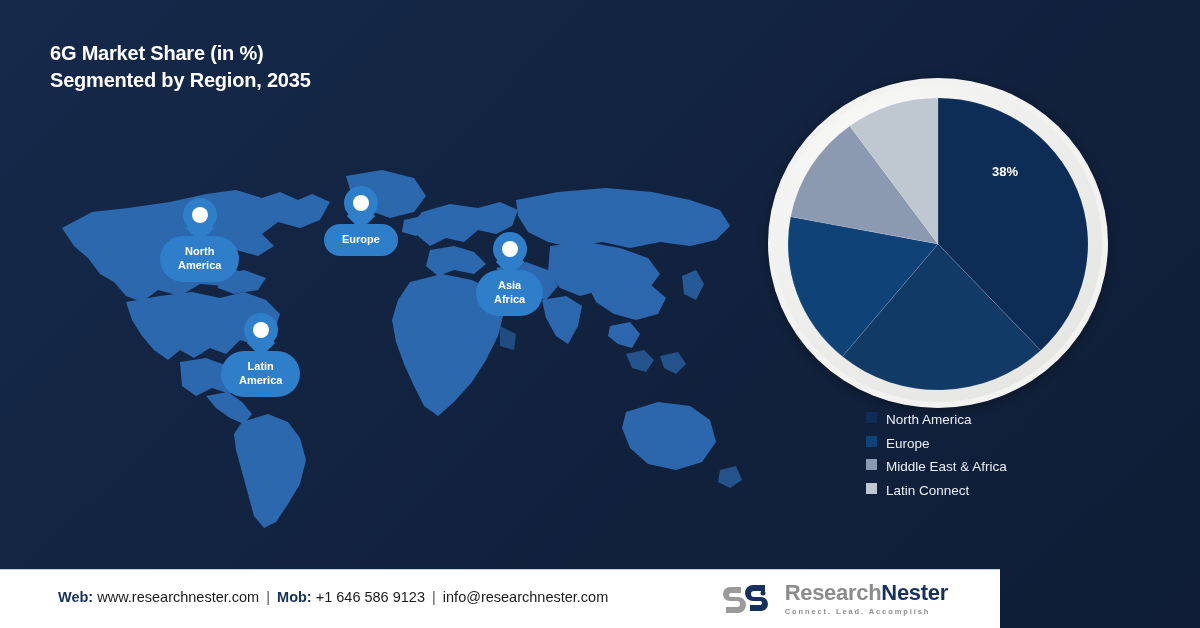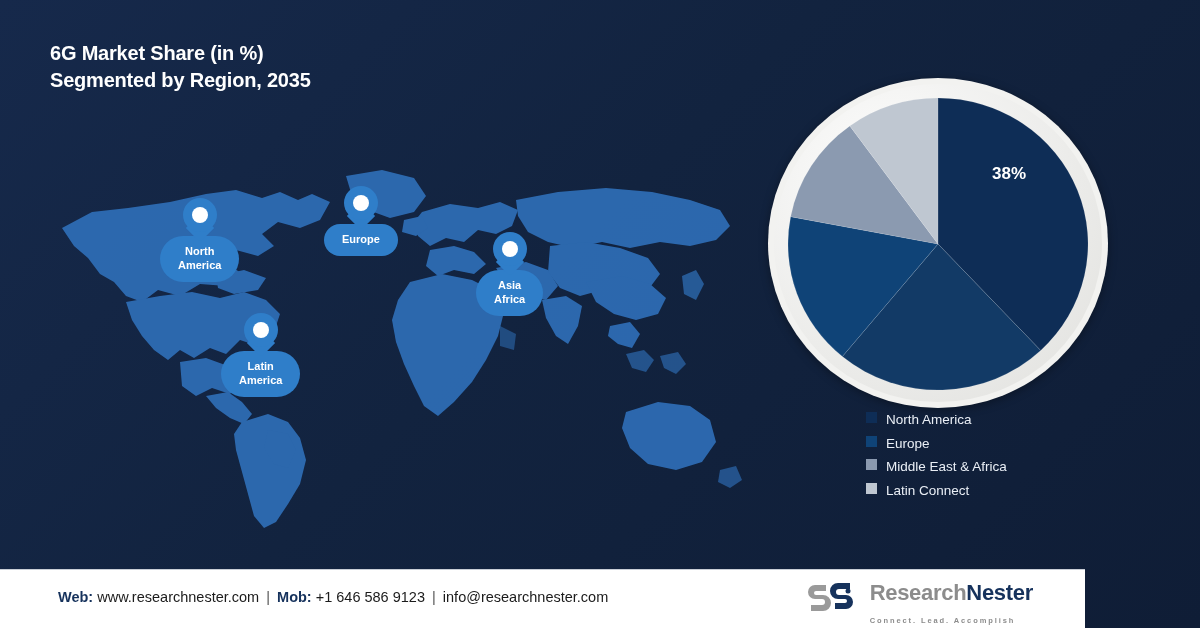--- a/index.html
+++ b/index.html
@@ -54,51 +54,51 @@
     background:#f2f2f0;
     box-shadow:0 2px 10px rgba(0,0,0,.35);
   }
   .pie-ring:after{
     content:"";position:absolute;left:6px;top:6px;right:6px;bottom:6px;
     border-radius:50%;
     background:radial-gradient(circle at 35% 30%,rgba(255,255,255,.9),rgba(208,208,204,.55));
   }
   .pie-svg{position:absolute;left:28px;top:26px;width:300px;height:292px;z-index:3;}
   .pie-label{
-    position:absolute;z-index:4;color:#ffffff;font-size:17px;font-weight:bold;
+    position:absolute;z-index:4;color:#ffffff;font-size:13px;font-weight:bold;
     left:992px;top:164px;text-align:right;
   }
 
   
   .legend{position:absolute;left:866px;top:412px;}
   .leg-row{display:flex;height:23.5px;}
   .leg-sw{width:11px;height:11px;margin-right:9px;flex:0 0 auto;}
   .leg-tx{color:#e9eef5;font-size:13.5px;white-space:nowrap;}
 
   
   .footer{
-    position:absolute;left:0;bottom:0;width:1085px;height:58px;
+    position:absolute;left:0;bottom:0;width:1000px;height:58px;
     background:#ffffff;border-top:1px solid #c9ced6;
   }
   .foot-txt{
     position:absolute;left:58px;top:19px;
     font-size:14.5px;color:#1b1b1b;white-space:nowrap;
   }
   .foot-txt b{color:#16325c;}
   .foot-sep{color:#555;padding:0 3px;}
 
-  .logo{position:absolute;right:52px;top:12px;display:flex;align-items:flex-start;}
+  .logo{position:absolute;right:52px;top:12px;display:flex;align-items:center;}
   .logo-mark{width:54px;height:30px;margin-right:9px;}
   .logo-tx{line-height:1;}
   .logo-name{font-size:22px;font-weight:bold;letter-spacing:-.3px;}
   .logo-name .a{color:#8c8c8c;}
   .logo-name .b{color:#16325c;}
   .logo-tag{
     font-size:7.5px;color:#8c8c8c;letter-spacing:1.9px;
-    margin-top:13px;font-weight:bold;
+    margin-top:4px;font-weight:bold;
   }
 </style>
 </head>
 <body>
 
 <div id="stage">
 
   <div class="title">
     <span>6G Market Share (in %)</span>
     <span class="l2">Segmented by Region, 2035</span>

